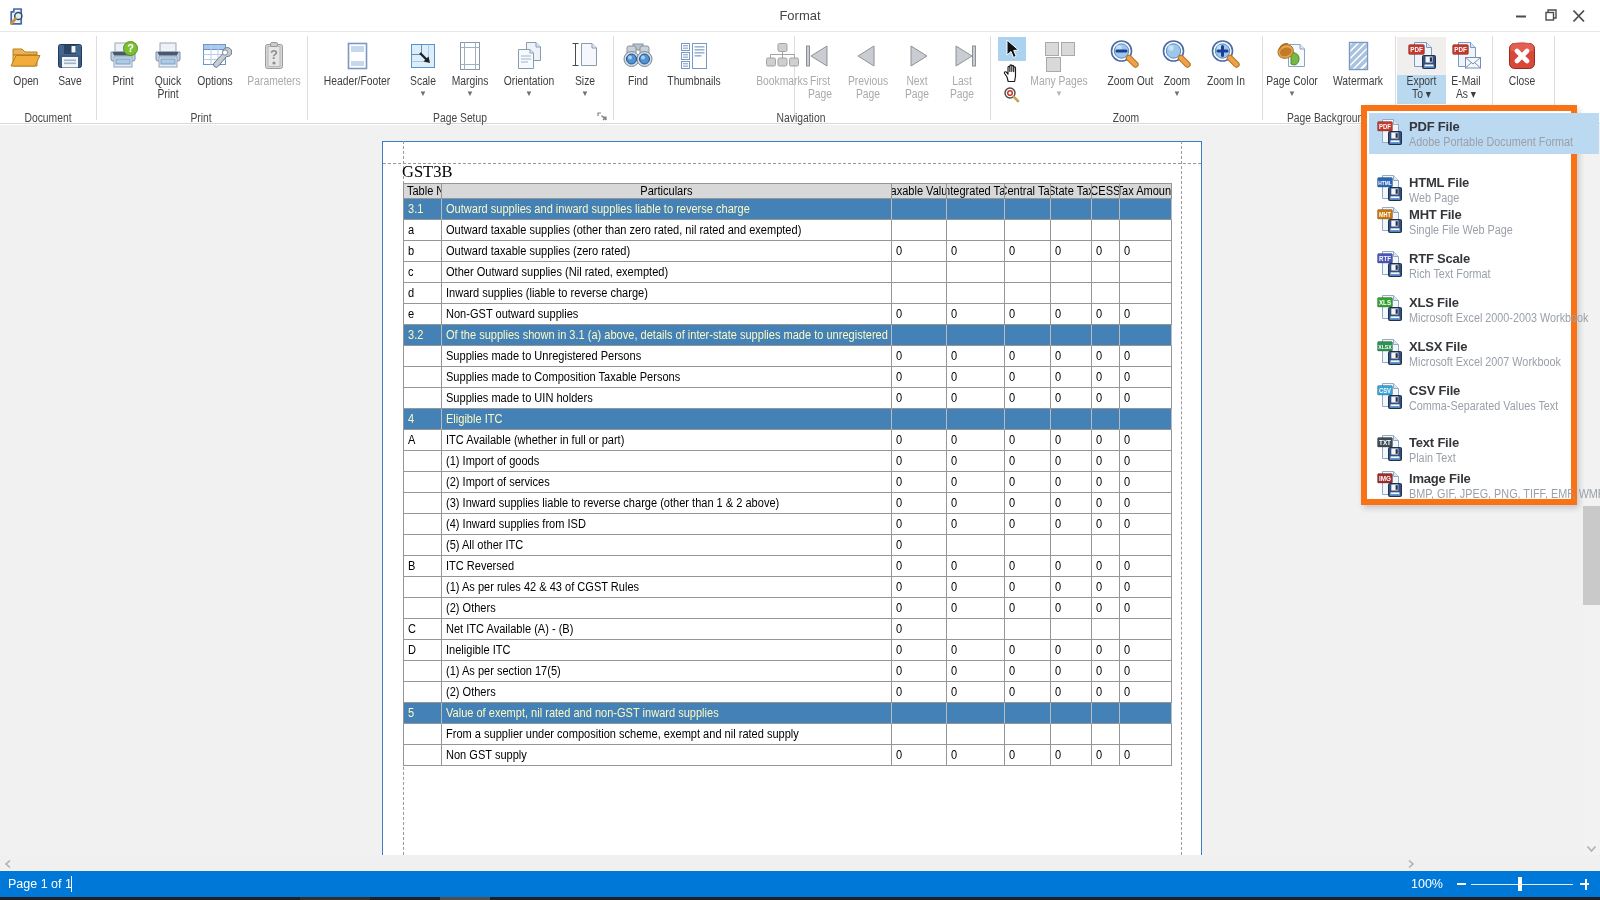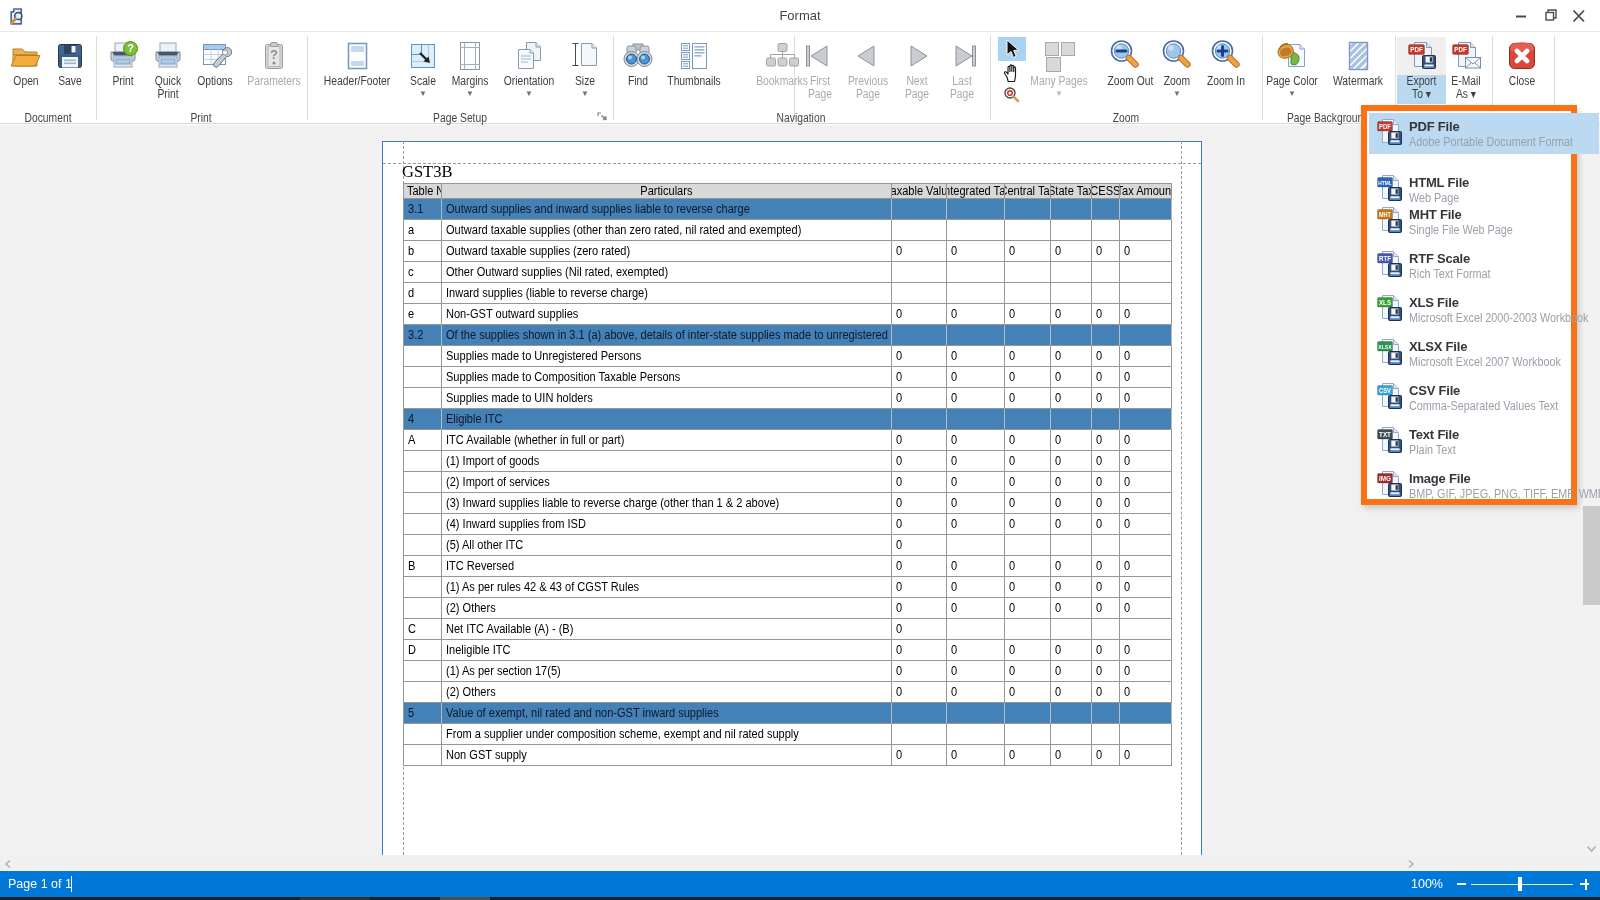--- a/index.html
+++ b/index.html
@@ -22,21 +22,21 @@
   grid-template-columns:38px 450px 55px 58px 46px 41px 28px 52px;
   border-left:1px solid #969696; border-top:1px solid #969696; background:#fff;
   font-size:12px; color:#000; }
 .tbl > div { border-right:1px solid #969696; border-bottom:1px solid #969696;
   overflow:hidden; white-space:nowrap; display:flex; align-items:center; }
 .sx { display:inline-block; transform:scaleX(0.92); transform-origin:0 50%; }
 .sxc { display:inline-block; transform:scaleX(0.92); transform-origin:50% 50%; }
 .hc { height:15px; background:#d8d8d8; justify-content:center; font-size:12px; }
 .hcl { justify-content:flex-start; padding-left:1px; }
 .dc { height:21px; padding-left:4px; }
-.bluerow { background:#4381b6; color:#0f172a; border-right-color:#b7bbbe !important; }
+.bluerow { background:#4381b6; color:#fef9c3; border-right-color:#b7bbbe !important; }
 .hscroll { left:0; top:855px; width:1600px; height:16px; background:#f0f0f0; }
 .statusbar { left:0; top:871px; width:1600px; height:26px; background:#0078d7; color:#fff; font-size:12.5px; }
 .bottomstrip { left:0; top:897px; width:1600px; height:3px; background:#1d2126; }
 .vscroll { left:1583px; top:125px; width:17px; height:746px; background:#f2f2f3; }
 .vthumb { position:absolute; left:0; top:381px; width:17px; height:99px; background:#c9c9ca; }
 .menu { left:1361px; top:105px; width:216px; height:400px; background:#ffffff;
   border:6px solid #f97316; box-shadow:2px 3px 6px rgba(0,0,0,0.18); }
 .mitem { position:absolute; left:2px; width:230px; height:41px; }
 .mitem.sel { background:#bcd9f2; }
 .mic { position:absolute; left:7px; top:5px; }
@@ -1190,21 +1190,21 @@
 <text x="9" y="10.8" font-family="Liberation Sans" font-size="6.8" font-weight="bold" fill="#ffffff" text-anchor="middle" textLength="12" lengthAdjust="spacingAndGlyphs">CSV</text>
 <rect x="12.5" y="13.5" width="13" height="13" rx="1" fill="#35507a" stroke="#1e3250"></rect>
 <rect x="15.3" y="14.5" width="7" height="6" fill="#f3f6fa"></rect>
 <rect x="19.6" y="15.2" width="2.2" height="4.6" fill="#26354e"></rect>
 <rect x="14.5" y="22.3" width="9" height="3.4" fill="#f3f6fa"></rect>
 <rect x="14.5" y="24.2" width="9" height="1.7" fill="#3f80c8"></rect>
 </svg></div>
       <div class="mtitle">CSV File</div>
       <div class="msub">Comma-Separated Values Text</div>
     </div>
-<div class="mitem" style="top:310px;">
+<div class="mitem" style="top:318px;">
       <div class="mic"><svg width="30" height="30" viewBox="0 0 30 30">
 <path d="M6.5 1.5 H17.5 L22.5 6.5 V24.5 H6.5 Z" fill="#f2f7fb" stroke="#93abc6"></path>
 <path d="M17.5 1.5 V6.5 H22.5" fill="#dce7f2" stroke="#93abc6"></path>
 <rect x="1.5" y="3.5" width="15" height="9.6" rx="1.2" fill="#3d4c57" stroke="#00000030"></rect>
 <text x="9" y="10.8" font-family="Liberation Sans" font-size="6.8" font-weight="bold" fill="#ffffff" text-anchor="middle" textLength="12" lengthAdjust="spacingAndGlyphs">TXT</text>
 <rect x="12.5" y="13.5" width="13" height="13" rx="1" fill="#35507a" stroke="#1e3250"></rect>
 <rect x="15.3" y="14.5" width="7" height="6" fill="#f3f6fa"></rect>
 <rect x="19.6" y="15.2" width="2.2" height="4.6" fill="#26354e"></rect>
 <rect x="14.5" y="22.3" width="9" height="3.4" fill="#f3f6fa"></rect>
 <rect x="14.5" y="24.2" width="9" height="1.7" fill="#3f80c8"></rect>

